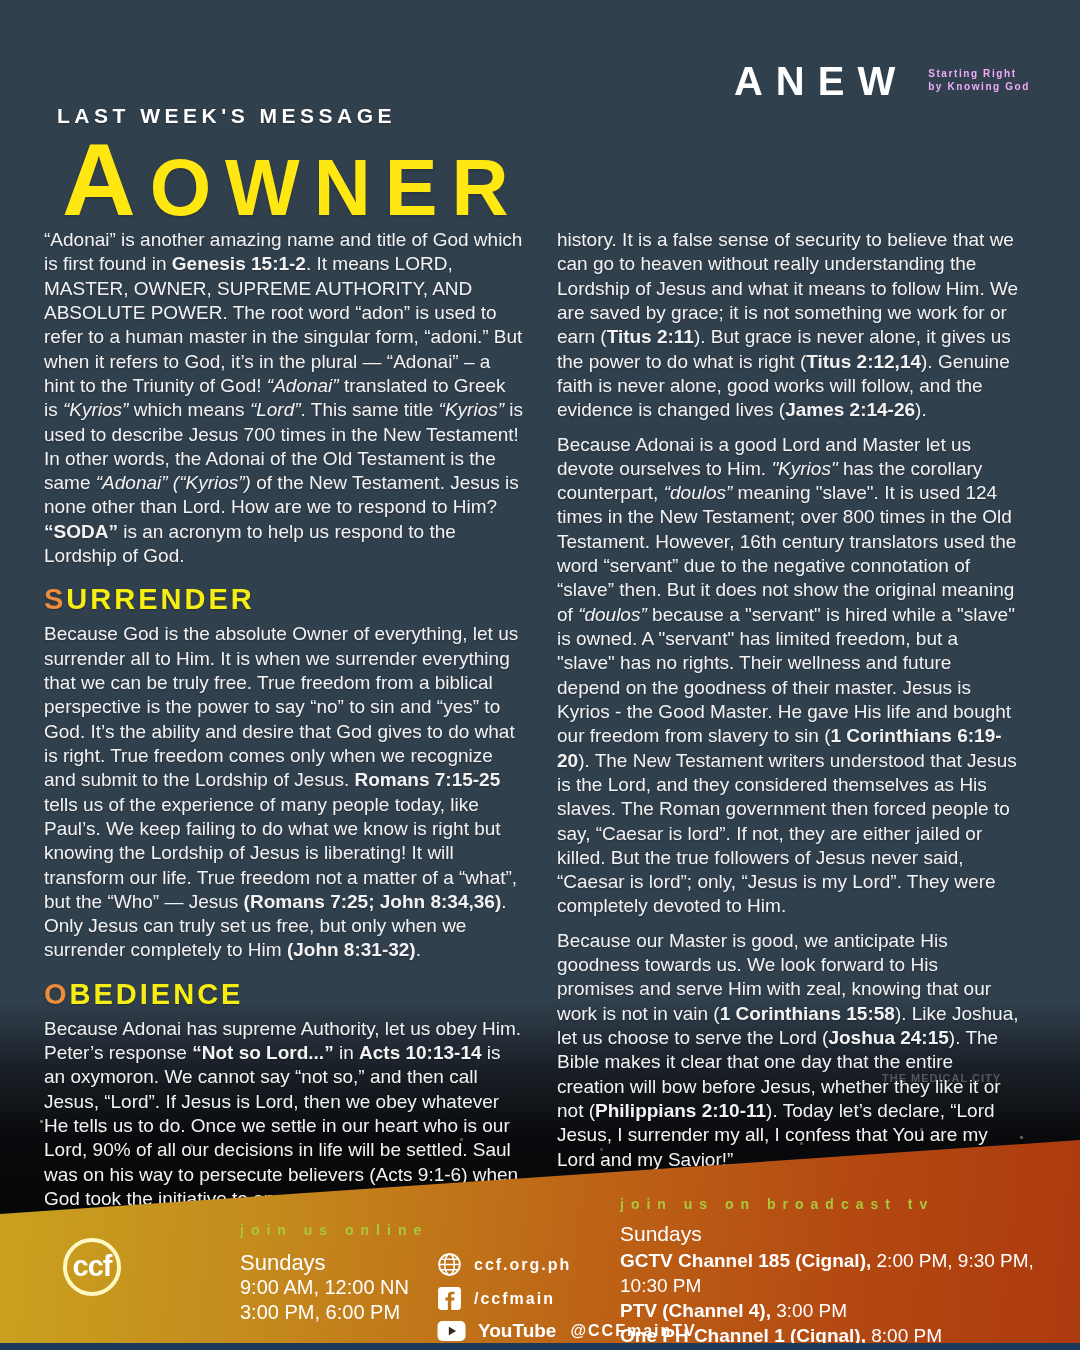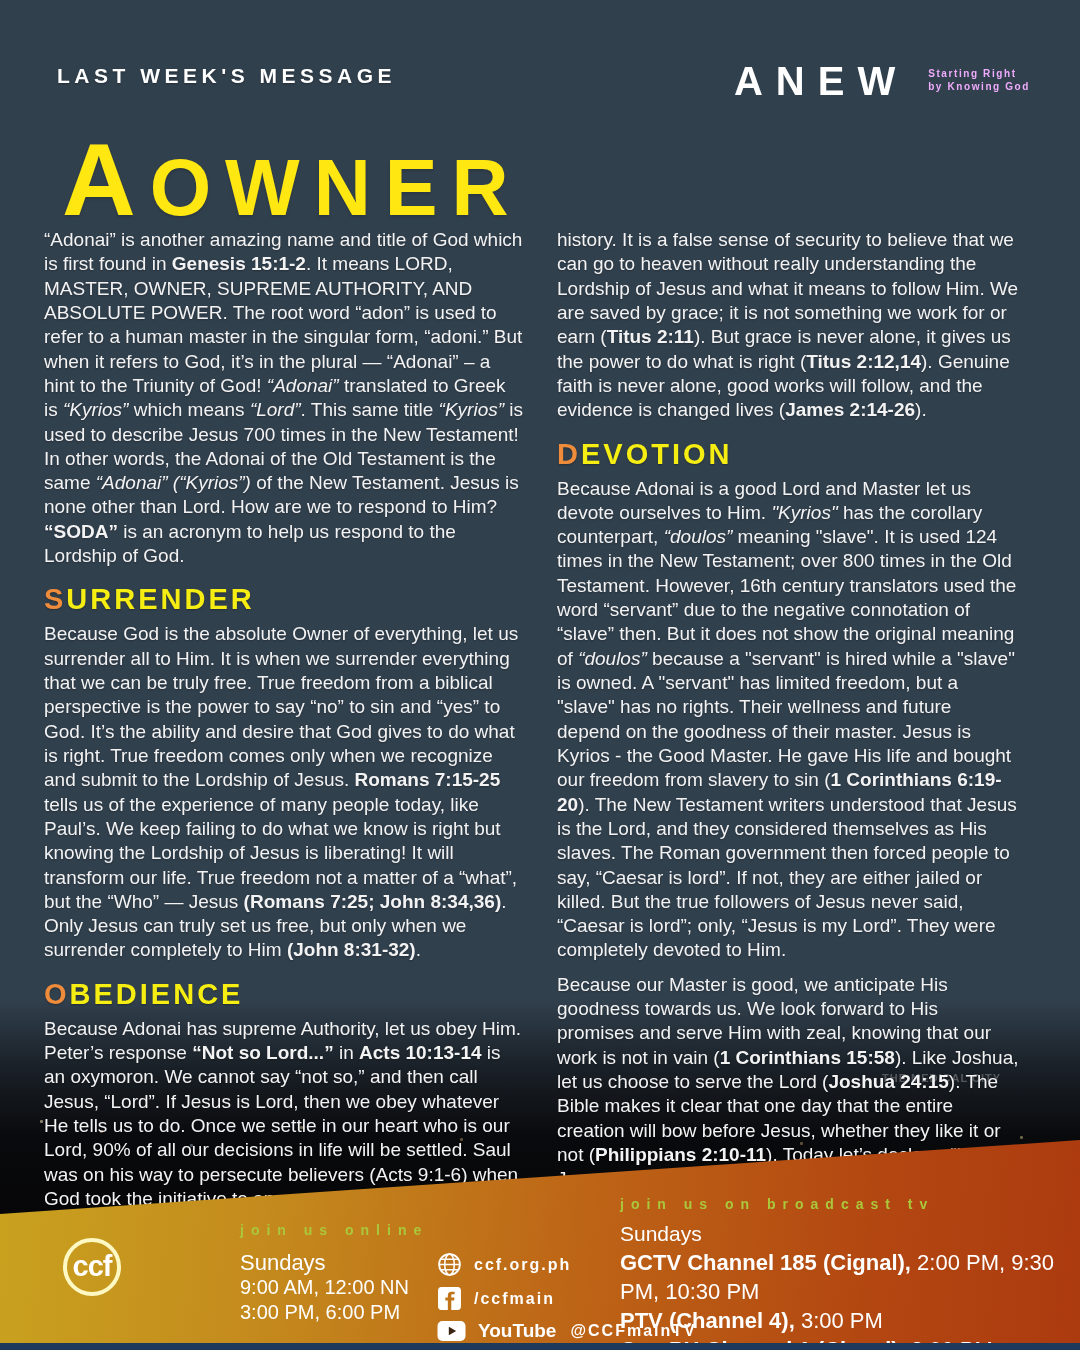--- a/index.html
+++ b/index.html
@@ -21,21 +21,21 @@
   .city::before{content:"";position:absolute;left:40px;top:120px;width:3px;height:3px;border-radius:1px;
     background:rgba(255,240,200,.5);
     box-shadow:60px 10px rgba(255,220,160,.4), 150px 24px rgba(200,220,255,.35), 260px 6px rgba(255,230,170,.45),
       420px 18px rgba(255,200,140,.35), 560px 28px rgba(180,210,255,.3), 640px 12px rgba(255,235,180,.4),
       760px 22px rgba(255,210,150,.35), 880px 8px rgba(220,230,255,.3), 980px 16px rgba(255,225,165,.4);}
   .photo-sign{position:absolute;left:882px;top:1072px;font-size:11px;font-weight:bold;letter-spacing:1px;
     color:rgba(185,185,190,.38);}
 
   
   .hdr{position:absolute;top:64px;left:57px;right:50px;display:flex;justify-content:space-between;align-items:flex-start;}
-  .kicker{color:#fff;font-weight:bold;font-size:21px;letter-spacing:4.5px;text-shadow:0 1px 2px rgba(0,0,0,.3);}
+  .kicker{color:#fff;font-weight:bold;font-size:21px;letter-spacing:4.5px;text-shadow:0 1px 2px rgba(0,0,0,.3);margin-top:40px;}
   .brand{display:flex;align-items:flex-start;gap:20px;}
   .brand-word{color:#fff;font-weight:bold;font-size:40px;line-height:.85;letter-spacing:13px;}
   .brand-tag{color:#f0abfc;font-weight:bold;font-size:10px;line-height:1.3;letter-spacing:1.6px;padding-top:3px;}
 
   
   .title{position:absolute;left:62px;top:108px;line-height:1;color:#ffe712;white-space:nowrap;
     text-shadow:0 2px 3px rgba(0,0,0,.15);}
   .t-first{font-size:102px;letter-spacing:14px;}
   .t-rest{font-size:79px;letter-spacing:14px;}
 
@@ -67,21 +67,21 @@
   .fday{font-weight:normal;font-size:22px;line-height:1.15;}
   .ftimes{font-size:20px;line-height:1.25;}
   .social{display:flex;flex-direction:column;gap:9px;padding-top:2px;}
   .social-row{display:flex;align-items:center;gap:12px;color:#fff;font-weight:bold;font-size:16px;letter-spacing:2px;}
   .social-row .icon{display:flex;align-items:center;}
   .yt-wordmark{font-size:19px;letter-spacing:0;margin-right:2px;font-stretch:condensed;}
 
   .broadcast{position:absolute;left:620px;top:1196px;color:#fff;}
   .broadcast .fgreen{display:block;margin-bottom:10px;}
   .broadcast .fday{font-size:21px;margin-bottom:2px;}
-  .bline{font-size:22px;line-height:1.32;}
+  .bline{font-size:19px;line-height:1.32;}
   .bline .b{font-weight:bold;}
 </style>
 </head>
 <body>
 
 <div class="poster">
   <div class="bg"></div>
   <div class="city"></div>
   <div class="photo-sign">THE MEDICAL CITY</div>
 
@@ -101,21 +101,20 @@
   <div class="columns">
     <div class="col col-left">
         <p><span>“Adonai” is another amazing name and title of God which is first found in </span><span class="b">Genesis 15:1-2</span><span>. It means LORD, MASTER, OWNER, SUPREME AUTHORITY, AND ABSOLUTE POWER. The root word “adon” is used to refer to a human master in the singular form, “adoni.” But when it refers to God, it’s in the plural — “Adonai” – a hint to the Triunity of God! </span><span class="i">“Adonai”</span><span> translated to Greek is </span><span class="i">“Kyrios”</span><span> which means </span><span class="i">“Lord”</span><span>. This same title </span><span class="i">“Kyrios”</span><span> is used to describe Jesus 700 times in the New Testament! In other words, the Adonai of the Old Testament is the same </span><span class="i">“Adonai” (“Kyrios”)</span><span> of the New Testament. Jesus is none other than Lord. How are we to respond to Him? </span><span class="b">“SODA”</span><span> is an acronym to help us respond to the Lordship of God.</span></p>
         <h3><span class="hfirst">S</span><span>URRENDER</span></h3>
         <p><span>Because God is the absolute Owner of everything, let us surrender all to Him. It is when we surrender everything that we can be truly free. True freedom from a biblical perspective is the power to say “no” to sin and “yes” to God. It’s the ability and desire that God gives to do what is right. True freedom comes only when we recognize and submit to the Lordship of Jesus. </span><span class="b">Romans 7:15-25</span><span> tells us of the experience of many people today, like Paul’s. We keep failing to do what we know is right but knowing the Lordship of Jesus is liberating! It will transform our life. True freedom not a matter of a “what”, but the “Who” — Jesus </span><span class="b">(Romans 7:25; John 8:34,36)</span><span>. Only Jesus can truly set us free, but only when we surrender completely to Him </span><span class="b">(John 8:31-32)</span><span>.</span></p>
         <h3><span class="hfirst">O</span><span>BEDIENCE</span></h3>
         <p><span>Because Adonai has supreme Authority, let us obey Him. Peter’s response </span><span class="b">“Not so Lord...”</span><span> in </span><span class="b">Acts 10:13-14</span><span> is an oxymoron. We cannot say “not so,” and then call Jesus, “Lord”. If Jesus is Lord, then we obey whatever He tells us to do. Once we settle in our heart who is our Lord, 90% of all our decisions in life will be settled. Saul was on his way to persecute believers (Acts 9:1-6) when God took the initiative to appear Him. When Jesus told him who He was, Paul responded properly with, “What shall I do, Lord </span><span class="i">(Kyrios)</span><span>?”, and the rest is</span></p>
       </div>
     <div class="col col-right">
         <p><span>history. It is a false sense of security to believe that we can go to heaven without really understanding the Lordship of Jesus and what it means to follow Him. We are saved by grace; it is not something we work for or earn (</span><span class="b">Titus 2:11</span><span>). But grace is never alone, it gives us the power to do what is right (</span><span class="b">Titus 2:12,14</span><span>). Genuine faith is never alone, good works will follow, and the evidence is changed lives (</span><span class="b">James 2:14-26</span><span>).</span></p>
-        <h3><span class="hfirst">D</span><span>EVOTION</span></h3>
         <p><span>Because Adonai is a good Lord and Master let us devote ourselves to Him. </span><span class="i">"Kyrios"</span><span> has the corollary counterpart, </span><span class="i">“doulos”</span><span> meaning "slave". It is used 124 times in the New Testament; over 800 times in the Old Testament. However, 16th century translators used the word “servant” due to the negative connotation of “slave” then. But it does not show the original meaning of </span><span class="i">“doulos”</span><span> because a "servant" is hired while a "slave" is owned. A "servant" has limited freedom, but a "slave" has no rights. Their wellness and future depend on the goodness of their master. Jesus is Kyrios - the Good Master. He gave His life and bought our freedom from slavery to sin (</span><span class="b">1 Corinthians 6:19-20</span><span>). The New Testament writers understood that Jesus is the Lord, and they considered themselves as His slaves. The Roman government then forced people to say, “Caesar is lord”. If not, they are either jailed or killed. But the true followers of Jesus never said, “Caesar is lord”; only, “Jesus is my Lord”. They were completely devoted to Him.</span></p>
         <p><span>Because our Master is good, we anticipate His goodness towards us. We look forward to His promises and serve Him with zeal, knowing that our work is not in vain (</span><span class="b">1 Corinthians 15:58</span><span>). Like Joshua, let us choose to serve the Lord (</span><span class="b">Joshua 24:15</span><span>). The Bible makes it clear that one day that the entire creation will bow before Jesus, whether they like it or not (</span><span class="b">Philippians 2:10-11</span><span>). Today let’s declare, “Lord Jesus, I surrender my all, I confess that You are my Lord and my Savior!”</span></p>
       </div>
   </div>
 
   <div class="footer-band"></div>
 
   <div class="ccf-logo">
       <span>ccf</span>
     </div>

